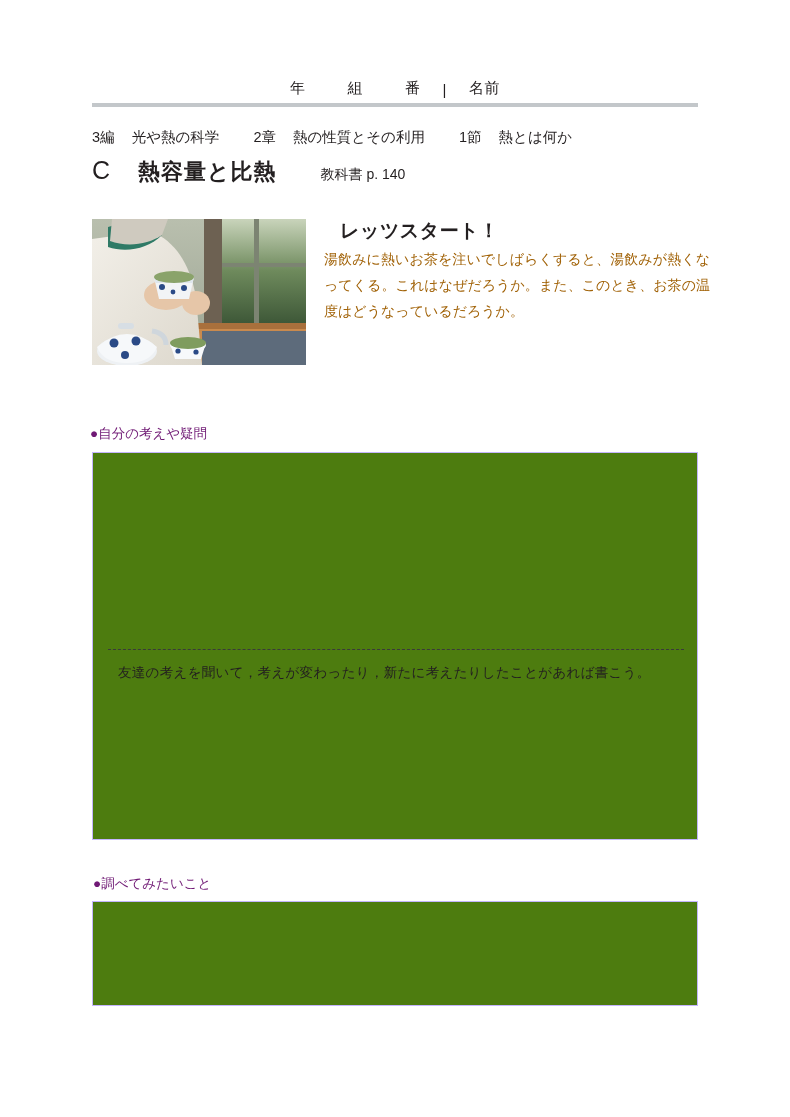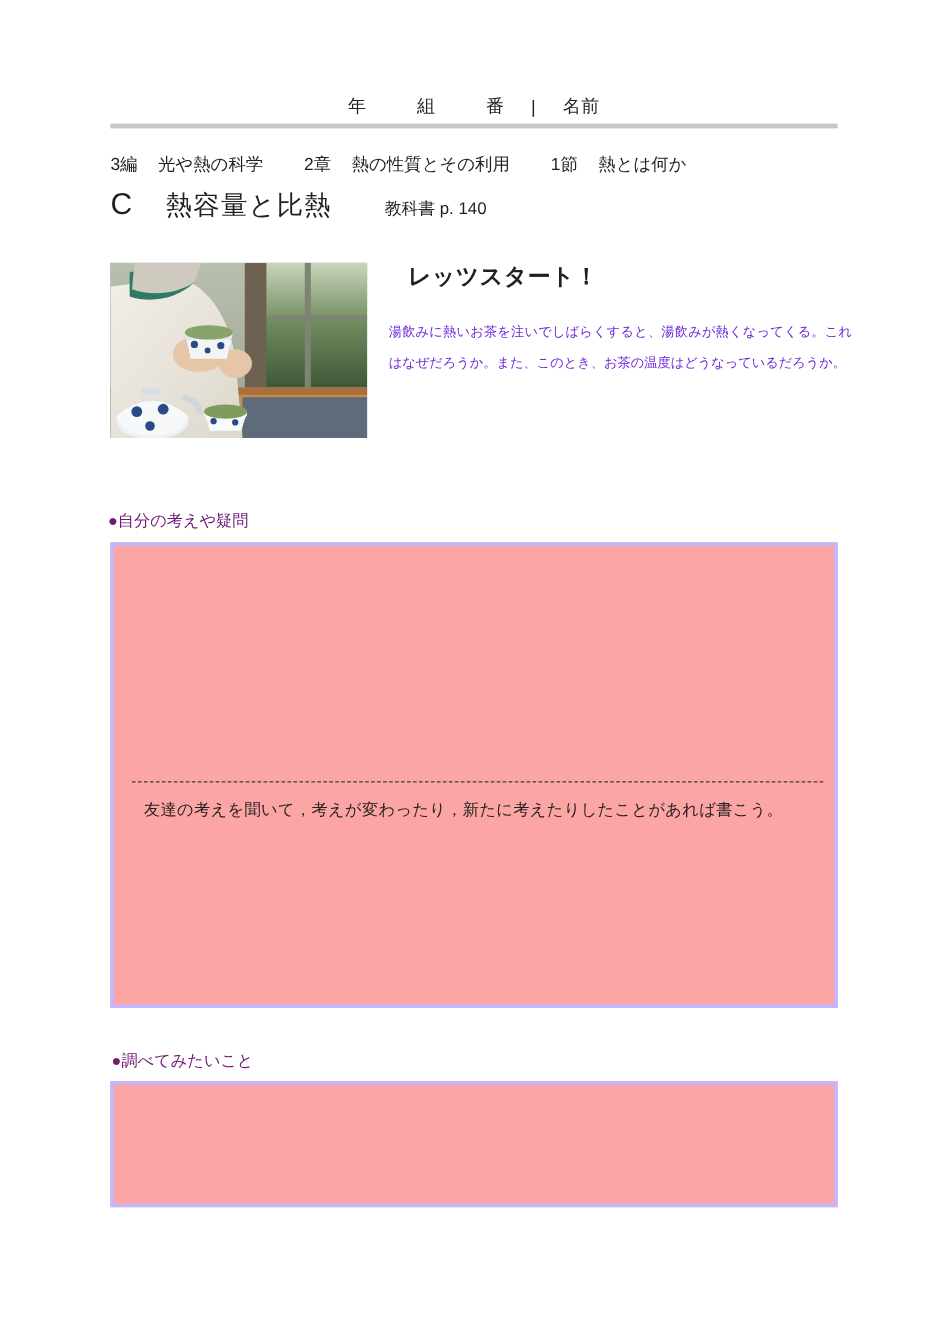--- a/index.html
+++ b/index.html
@@ -74,21 +74,21 @@
     align-items: baseline;
   }
   .title-letter {
     font-size: 25px;
     font-weight: 400;
     color: #231f20;
     line-height: 1;
   }
   .title-main {
     font-size: 22px;
-    font-weight: 400;
+    font-weight: 700;
     color: #231f20;
     margin-left: 28px;
     letter-spacing: 1px;
     line-height: 1;
     text-align: center;
   }
   .title-ref {
     font-size: 14px;
     color: #231f20;
     margin-left: 44px;
@@ -113,42 +113,42 @@
     left: 340px;
     top: 218px;
     font-size: 19px;
     font-weight: 700;
     letter-spacing: 0.5px;
     color: #231f20;
   }
   .start-body {
     position: absolute;
     left: 324px;
-    top: 264px;
+    top: 246px;
     width: 386px;
-    font-size: 11px;
+    font-size: 14px;
     line-height: 26px;
-    color: #6d28d9;
+    color: #a16207;
     text-align: justify;
   }
 
   
   .sec-label {
     position: absolute;
     font-size: 13.5px;
     color: #701a75;
   }
   .sec-label.one { left: 90px; top: 425px; }
   .sec-label.two { left: 93px; top: 875px; }
 
   
   .box {
     position: absolute;
-    border: 3px solid #c4b5fd;
-    background: #fca5a5;
+    border: 1px solid #c4b5fd;
+    background: #4d7c0f;
     box-sizing: border-box;
   }
   .box.one {
     left: 92px;
     top: 452px;
     width: 606px;
     height: 388px;
   }
   .box.two {
     left: 92px;

